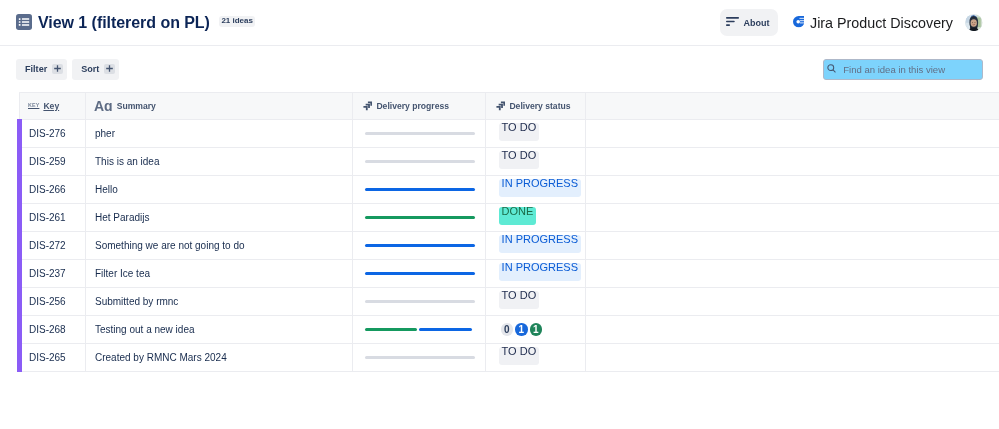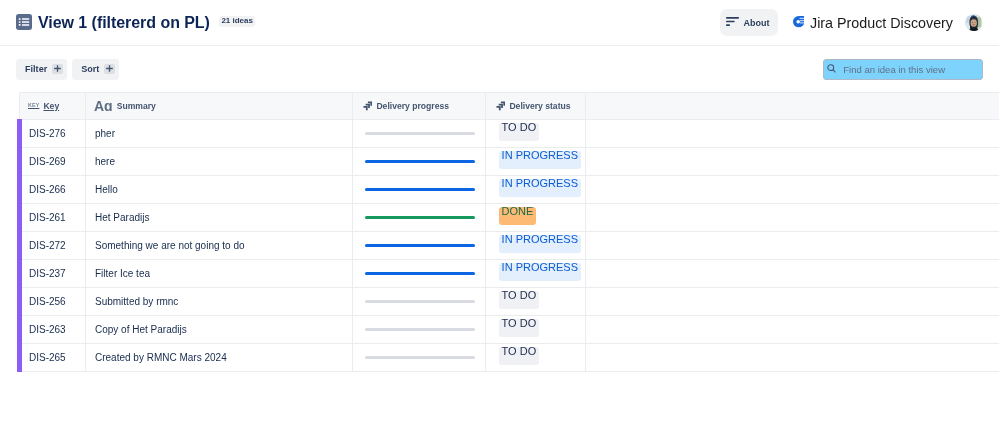--- a/index.html
+++ b/index.html
@@ -264,28 +264,28 @@
           <td class="c-sum">pher</td>
           <td class="c-prog">
             <span class="bar">
               <span class="seg" style="background:#D8DBE2;width:100%"></span>
             </span>
           </td>
           <td class="c-stat"><span class="lozenge" style="background:#F0F1F4;color:#1E2B4D">TO DO</span></td>
           <td class="c-empty"></td>
         </tr>
         <tr>
-          <td class="c-key">DIS-269</td>
-          <td class="c-sum">here</td>
-          <td class="c-prog">
-            <span class="bar">
-              <span class="seg" style="background:#0C66E4;width:100%"></span>
-            </span>
-          </td>
-          <td class="c-stat"><span class="lozenge" style="background:#E3EFFD;color:#0B5CD5">IN PROGRESS</span></td>
+          <td class="c-key">DIS-259</td>
+          <td class="c-sum">This is an idea</td>
+          <td class="c-prog">
+            <span class="bar">
+              <span class="seg" style="background:#D8DBE2;width:100%"></span>
+            </span>
+          </td>
+          <td class="c-stat"><span class="lozenge" style="background:#F0F1F4;color:#1E2B4D">TO DO</span></td>
           <td class="c-empty"></td>
         </tr>
         <tr>
           <td class="c-key">DIS-266</td>
           <td class="c-sum">Hello</td>
           <td class="c-prog">
             <span class="bar">
               <span class="seg" style="background:#0C66E4;width:100%"></span>
             </span>
           </td>
@@ -293,21 +293,21 @@
           <td class="c-empty"></td>
         </tr>
         <tr>
           <td class="c-key">DIS-261</td>
           <td class="c-sum">Het Paradijs</td>
           <td class="c-prog">
             <span class="bar">
               <span class="seg" style="background:#15995F;width:100%"></span>
             </span>
           </td>
-          <td class="c-stat"><span class="lozenge" style="background:#fdba74;color:#1B6B47">DONE</span></td>
+          <td class="c-stat"><span class="lozenge" style="background:#5eead4;color:#1B6B47">DONE</span></td>
           <td class="c-empty"></td>
         </tr>
         <tr>
           <td class="c-key">DIS-272</td>
           <td class="c-sum">Something we are not going to do</td>
           <td class="c-prog">
             <span class="bar">
               <span class="seg" style="background:#0C66E4;width:100%"></span>
             </span>
           </td>
@@ -330,28 +330,35 @@
           <td class="c-sum">Submitted by rmnc</td>
           <td class="c-prog">
             <span class="bar">
               <span class="seg" style="background:#D8DBE2;width:100%"></span>
             </span>
           </td>
           <td class="c-stat"><span class="lozenge" style="background:#F0F1F4;color:#1E2B4D">TO DO</span></td>
           <td class="c-empty"></td>
         </tr>
         <tr>
-          <td class="c-key">DIS-263</td>
-          <td class="c-sum">Copy of Het Paradijs</td>
-          <td class="c-prog">
-            <span class="bar">
-              <span class="seg" style="background:#D8DBE2;width:100%"></span>
-            </span>
-          </td>
-          <td class="c-stat"><span class="lozenge" style="background:#F0F1F4;color:#1E2B4D">TO DO</span></td>
+          <td class="c-key">DIS-268</td>
+          <td class="c-sum">Testing out a new idea</td>
+          <td class="c-prog">
+            <span class="bar">
+              <span class="seg" style="background:#15995F;width:48%"></span>
+              <span class="seg" style="background:#0C66E4;width:48%"></span>
+            </span>
+          </td>
+          <td class="c-stat">
+            <span class="counts">
+              <span class="cnt" style="background:#E4E6EB;color:#2C3E5D">0</span>
+              <span class="cnt" style="background:#1868DB;color:#FFFFFF">1</span>
+              <span class="cnt" style="background:#1F845A;color:#FFFFFF">1</span>
+            </span>
+          </td>
           <td class="c-empty"></td>
         </tr>
         <tr>
           <td class="c-key">DIS-265</td>
           <td class="c-sum">Created by RMNC Mars 2024</td>
           <td class="c-prog">
             <span class="bar">
               <span class="seg" style="background:#D8DBE2;width:100%"></span>
             </span>
           </td>

